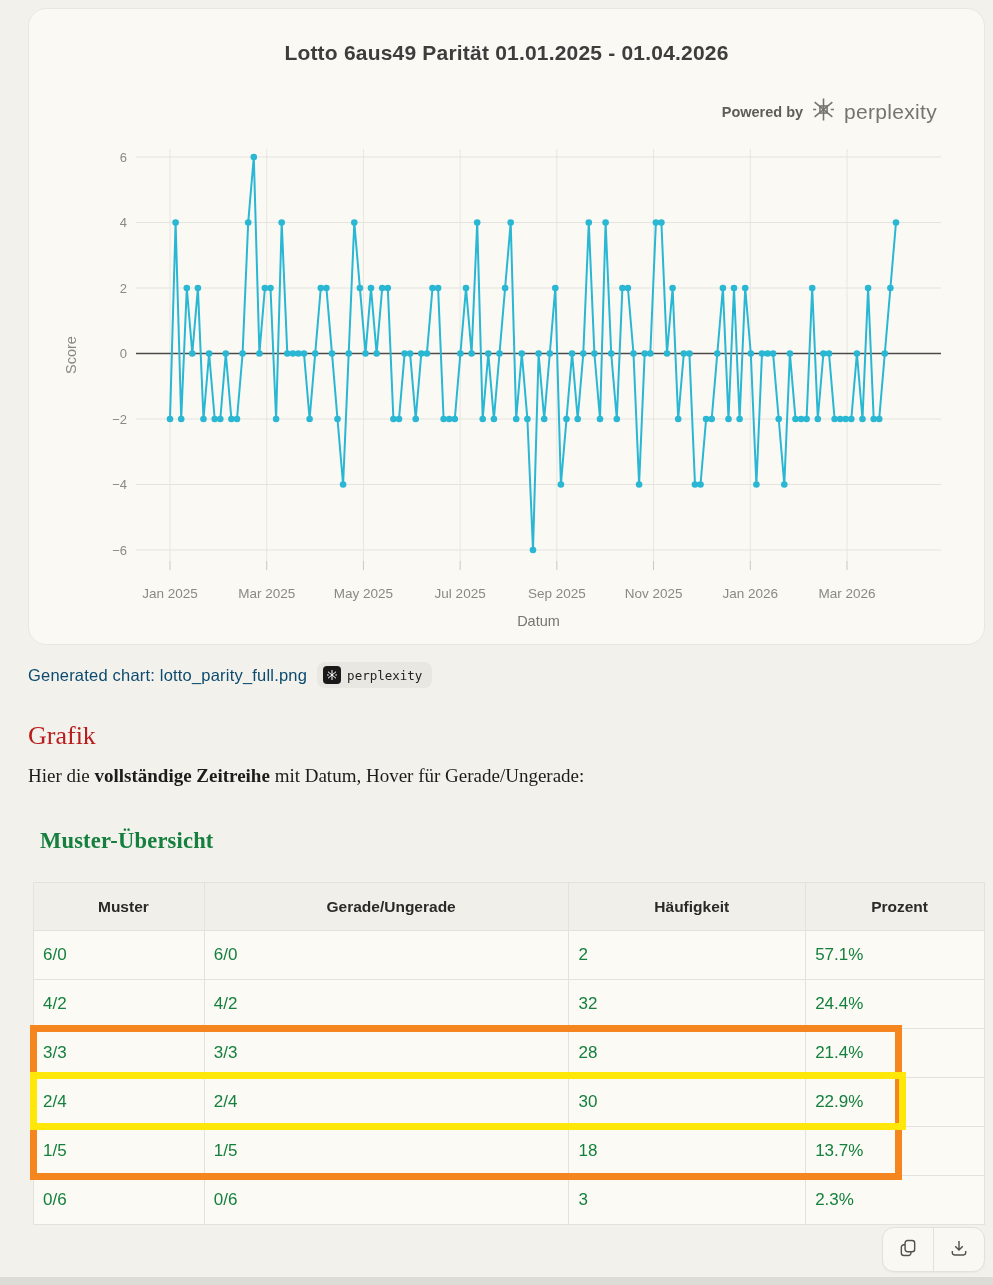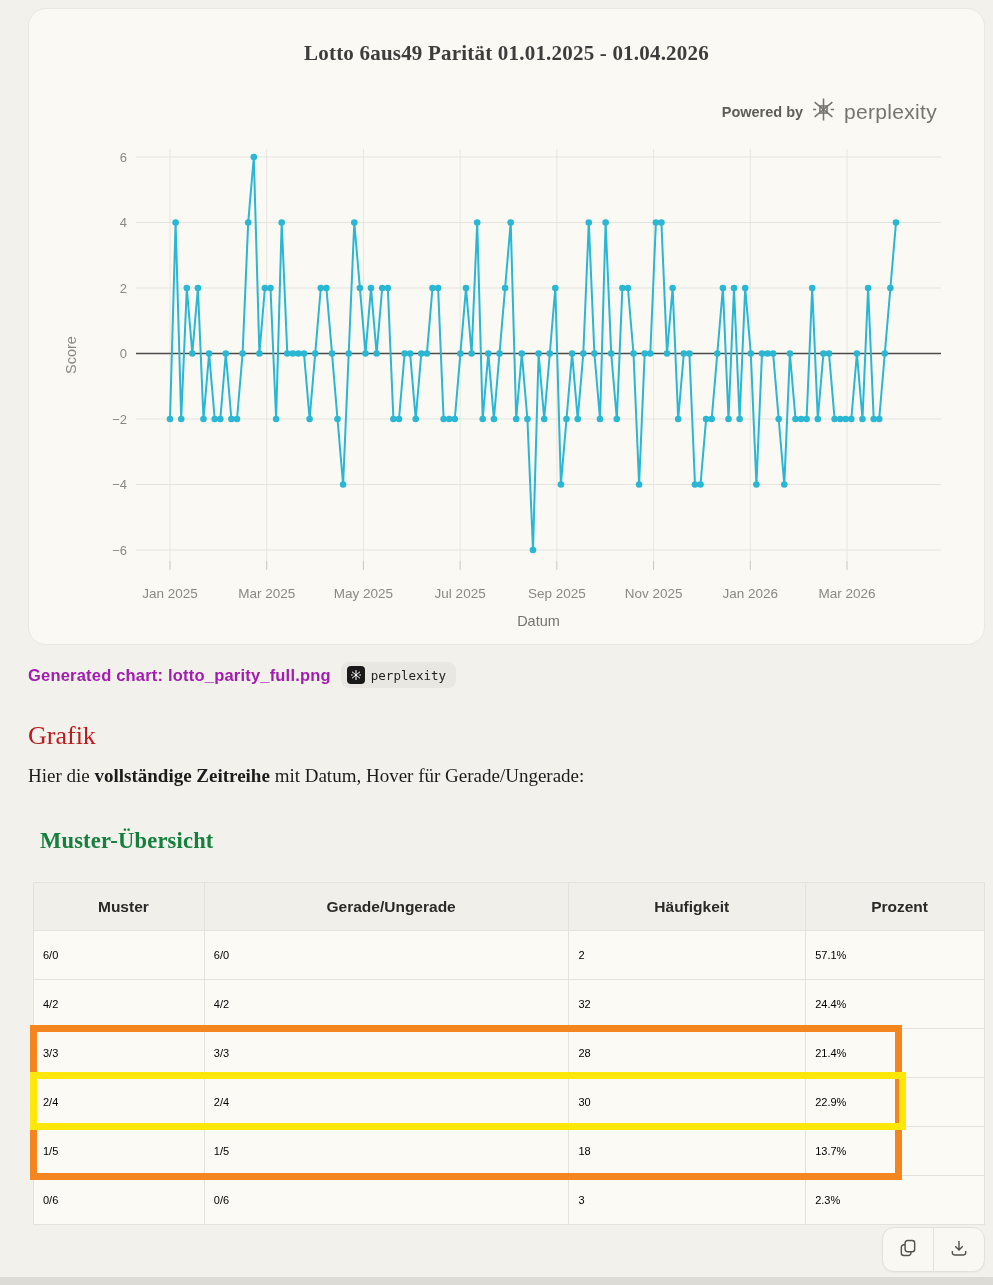--- a/index.html
+++ b/index.html
@@ -4,52 +4,52 @@
 <style>
   * { margin:0; padding:0; box-sizing:border-box; }
   html,body { width:993px; height:1285px; background:#f2f1ec; overflow:hidden;
               font-family:"Liberation Sans", sans-serif; position:relative; }
   .abs { position:absolute; }
 
   
   .chart-card { left:28px; top:8px; width:957px; height:637px;
     background:#faf9f4; border:1px solid #e9e7e1; border-radius:18px; }
   .chart-title { top:32px; left:0; width:100%; text-align:center;
-    font-size:21px; font-weight:bold; color:#3d3d3c; letter-spacing:.2px;font-family:Liberation Serif, serif; }
+    font-size:21px; font-weight:bold; color:#3d3d3c; letter-spacing:.2px; }
   .chart-subtitle { top:68px; left:0; width:100%; text-align:center;
     font-size:13.5px; color:#807e78; }
   .powered { top:88px; right:47px; display:flex; align-items:center; gap:8px; }
   .powered-label { font-size:14.5px; color:#5f5d58; font-weight:600; }
   .brand-word { font-size:21px; color:#76746f; letter-spacing:.3px; }
   .chart-svg { left:0; top:0; }
 
   
   .caption-row { left:28px; top:662px; display:flex; align-items:center; gap:10px; }
-  .caption-text { font-size:16.5px; color:#a21caf; letter-spacing:.2px;font-weight:bold; }
+  .caption-text { font-size:16.5px; color:#0c4a6e; letter-spacing:.2px; }
   .pxl-badge { display:inline-flex; align-items:center; gap:6px; background:#e9e7e1;
     border-radius:8px; padding:4px 10px 4px 6px; cursor:pointer; }
   .pxl-badge .sq { width:18px; height:18px; background:#191919; border-radius:4px;
     display:flex; align-items:center; justify-content:center; }
   .pxl-badge .lbl { font-family:"DejaVu Sans Mono", monospace; font-size:12.5px; color:#222; }
 
   
   .h-grafik { left:28px; top:721px; font-family:"Liberation Serif", serif;
     font-size:26px; font-weight:500; color:#b91c1c; }
   .para { left:28px; top:765px; font-family:"Liberation Serif", serif;
     font-size:19px; color:#1d1c1a; }
   .para b { font-weight:700; }
   .h-muster { left:40px; top:828px; font-family:"Liberation Serif", serif;
     font-size:22.5px; font-weight:600; color:#15803d; letter-spacing:.2px; }
 
   
   .ptable { left:33px; top:882px; width:952px; border-collapse:collapse;
     background:#fbfaf5; font-family:"Liberation Sans", sans-serif; }
   .ptable th { background:#f0efe9; text-align:center; font-size:15.5px; font-weight:bold;
     color:#2a2a28; height:48px; padding:0 0 0 9px; border:1px solid #e4e2dc; }
-  .ptable td { font-size:11px; color:#000000; height:49px; padding:0 0 0 9px;
+  .ptable td { font-size:17px; color:#15803d; height:49px; padding:0 0 0 9px;
     border:1px solid #e4e2dc; }
   .ptable col.c1{width:171px}.ptable col.c2{width:365px}.ptable col.c3{width:237px}.ptable col.c4{width:179px}
 
   
   .hl { pointer-events:none; border-style:solid; border-width:7px; background:transparent; }
   .hl-orange { left:30px; top:1025px; width:872px; height:155px; z-index:4; }
   .hl-yellow { left:30px; top:1072px; width:876px; height:58px;  z-index:5; }
 
   
   .toolbar { left:882px; top:1227px; width:103px; height:45px; background:#f9f8f3;

